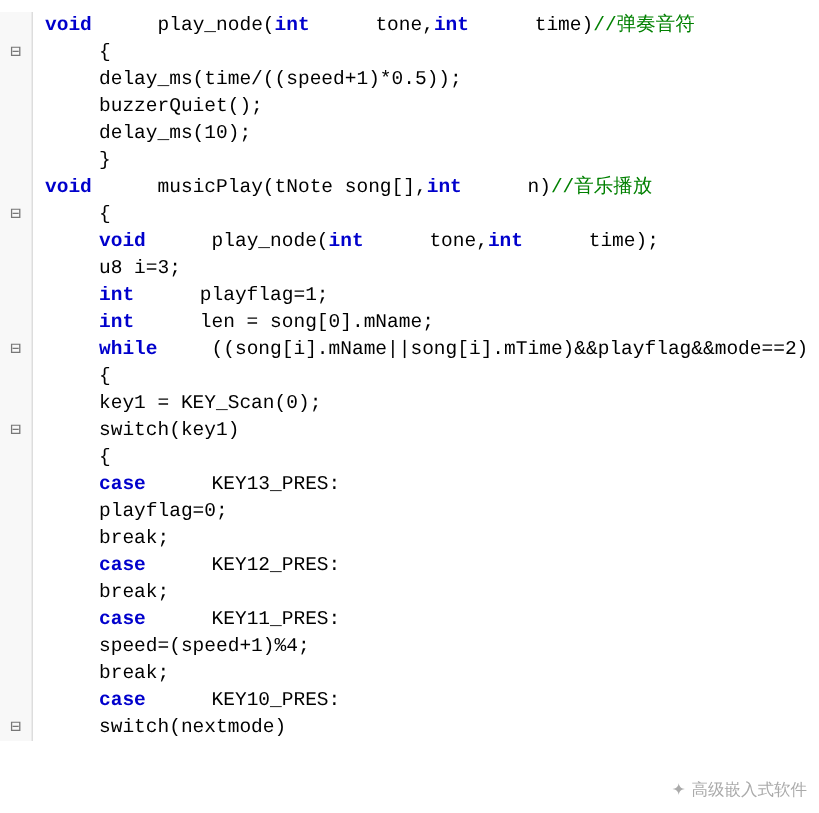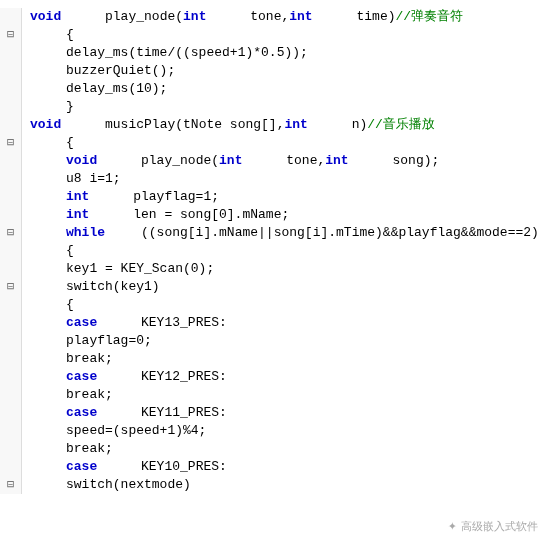--- a/index.html
+++ b/index.html
@@ -103,25 +103,25 @@
       <div class="line">
         <div class="gutter"></div>
         <div class="code-content"><span class="kw">void</span><span class="plain"> musicPlay(tNote song[],</span><span class="kw">int</span><span class="plain"> n)</span><span class="comment">//音乐播放</span></div>
       </div>
       <div class="line">
         <div class="gutter" style="color: rgb(119, 119, 119); font-size: 12px;">⊟</div>
         <div class="code-content"><span class="plain">{</span></div>
       </div>
       <div class="line">
         <div class="gutter"></div>
-        <div class="code-content"><span class="plain">    </span><span class="kw">void</span><span class="plain"> play_node(</span><span class="kw">int</span><span class="plain"> tone,</span><span class="kw">int</span><span class="plain"> song);</span></div>
+        <div class="code-content"><span class="plain">    </span><span class="kw">void</span><span class="plain"> play_node(</span><span class="kw">int</span><span class="plain"> tone,</span><span class="kw">int</span><span class="plain"> time);</span></div>
       </div>
       <div class="line">
         <div class="gutter"></div>
-        <div class="code-content"><span class="plain">    u8 i=1;</span></div>
+        <div class="code-content"><span class="plain">    u8 i=3;</span></div>
       </div>
       <div class="line">
         <div class="gutter"></div>
         <div class="code-content"><span class="plain">    </span><span class="kw">int</span><span class="plain"> playflag=1;</span></div>
       </div>
       <div class="line">
         <div class="gutter"></div>
         <div class="code-content"><span class="plain">    </span><span class="kw">int</span><span class="plain"> len = song[0].mName;</span></div>
       </div>
       <div class="line">

